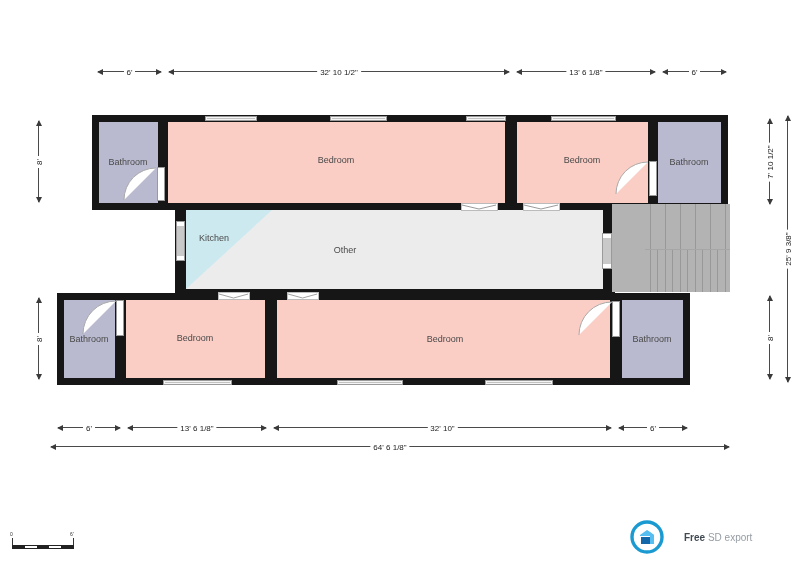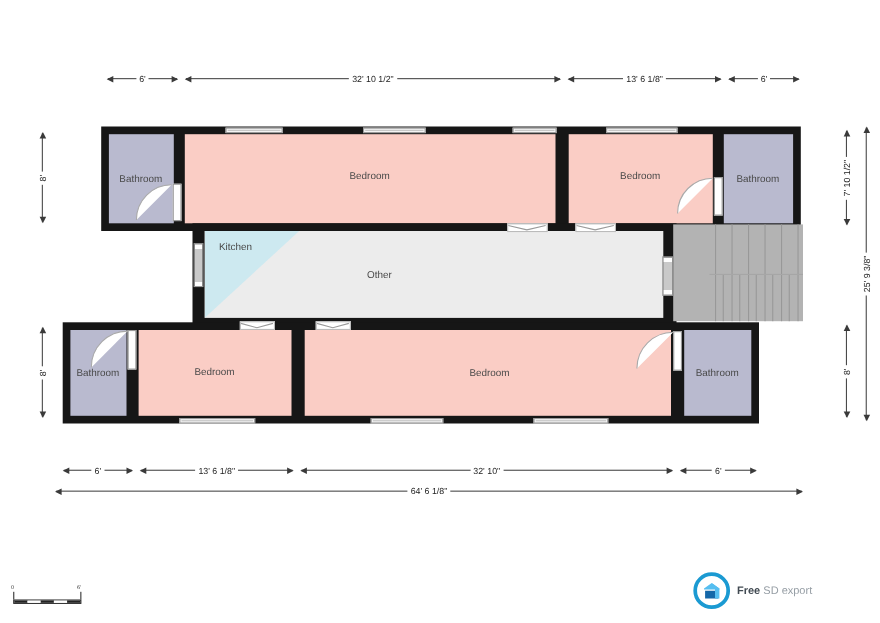--- a/index.html
+++ b/index.html
@@ -38,21 +38,21 @@
   .dimv .lb{transform:translate(-50%,-50%) rotate(-90deg);}
   
   .scalebar{position:absolute;left:12px;top:545px;width:62px;height:4px;display:flex;border:1px solid #222;box-sizing:border-box;}
   .scalebar span{flex:1;}
   .sb-dark{background:#222;}
   .sb-light{background:#fff;}
   .sbtick{position:absolute;width:1px;height:7px;background:#333;top:538px;}
   .sblabel{position:absolute;font-size:5px;color:#333;top:531px;}
   
   .logo{position:absolute;left:630px;top:520px;display:flex;align-items:center;}
-  .logo-text{margin-left:6px;line-height:1;}
+  .logo-text{margin-left:20px;line-height:1;}
   .logo-line1{font-size:10px;margin-top:1px;}
   .logo-free{font-weight:bold;color:#414a52;}
   .logo-export{color:#959da4;}
   .logo-name{font-size:22px;color:#959da4;letter-spacing:-0.5px;margin-top:2px;}
 </style>
 </head>
 <body>
 
 <div class="canvas">
 
@@ -145,21 +145,21 @@
   </div>
   <div class="leaf" style="left:612px;top:301px;width:8px;height:36px;"></div>
 
   <div class="slide" style="left:176px;top:221px;width:9px;height:40px;"></div>
   <div class="slide" style="left:602px;top:233px;width:10px;height:36px;"></div>
 
   <div class="rlabel" style="left:128px;top:162px;">Bathroom</div>
   <div class="rlabel" style="left:336px;top:160px;">Bedroom</div>
   <div class="rlabel" style="left:582px;top:160px;">Bedroom</div>
   <div class="rlabel" style="left:689px;top:162px;">Bathroom</div>
-  <div class="rlabel" style="left:214px;top:224px;">Kitchen</div>
+  <div class="rlabel" style="left:214px;top:238px;">Kitchen</div>
   <div class="rlabel" style="left:345px;top:250px;">Other</div>
   <div class="rlabel" style="left:89px;top:339px;">Bathroom</div>
   <div class="rlabel" style="left:195px;top:338px;">Bedroom</div>
   <div class="rlabel" style="left:445px;top:339px;">Bedroom</div>
   <div class="rlabel" style="left:652px;top:339px;">Bathroom</div>
 
   <div class="dimh" style="left:97px;top:67px;width:65px;">
     <div class="ln"></div>
       <div class="a-l"></div>
       <div class="a-r"></div>

